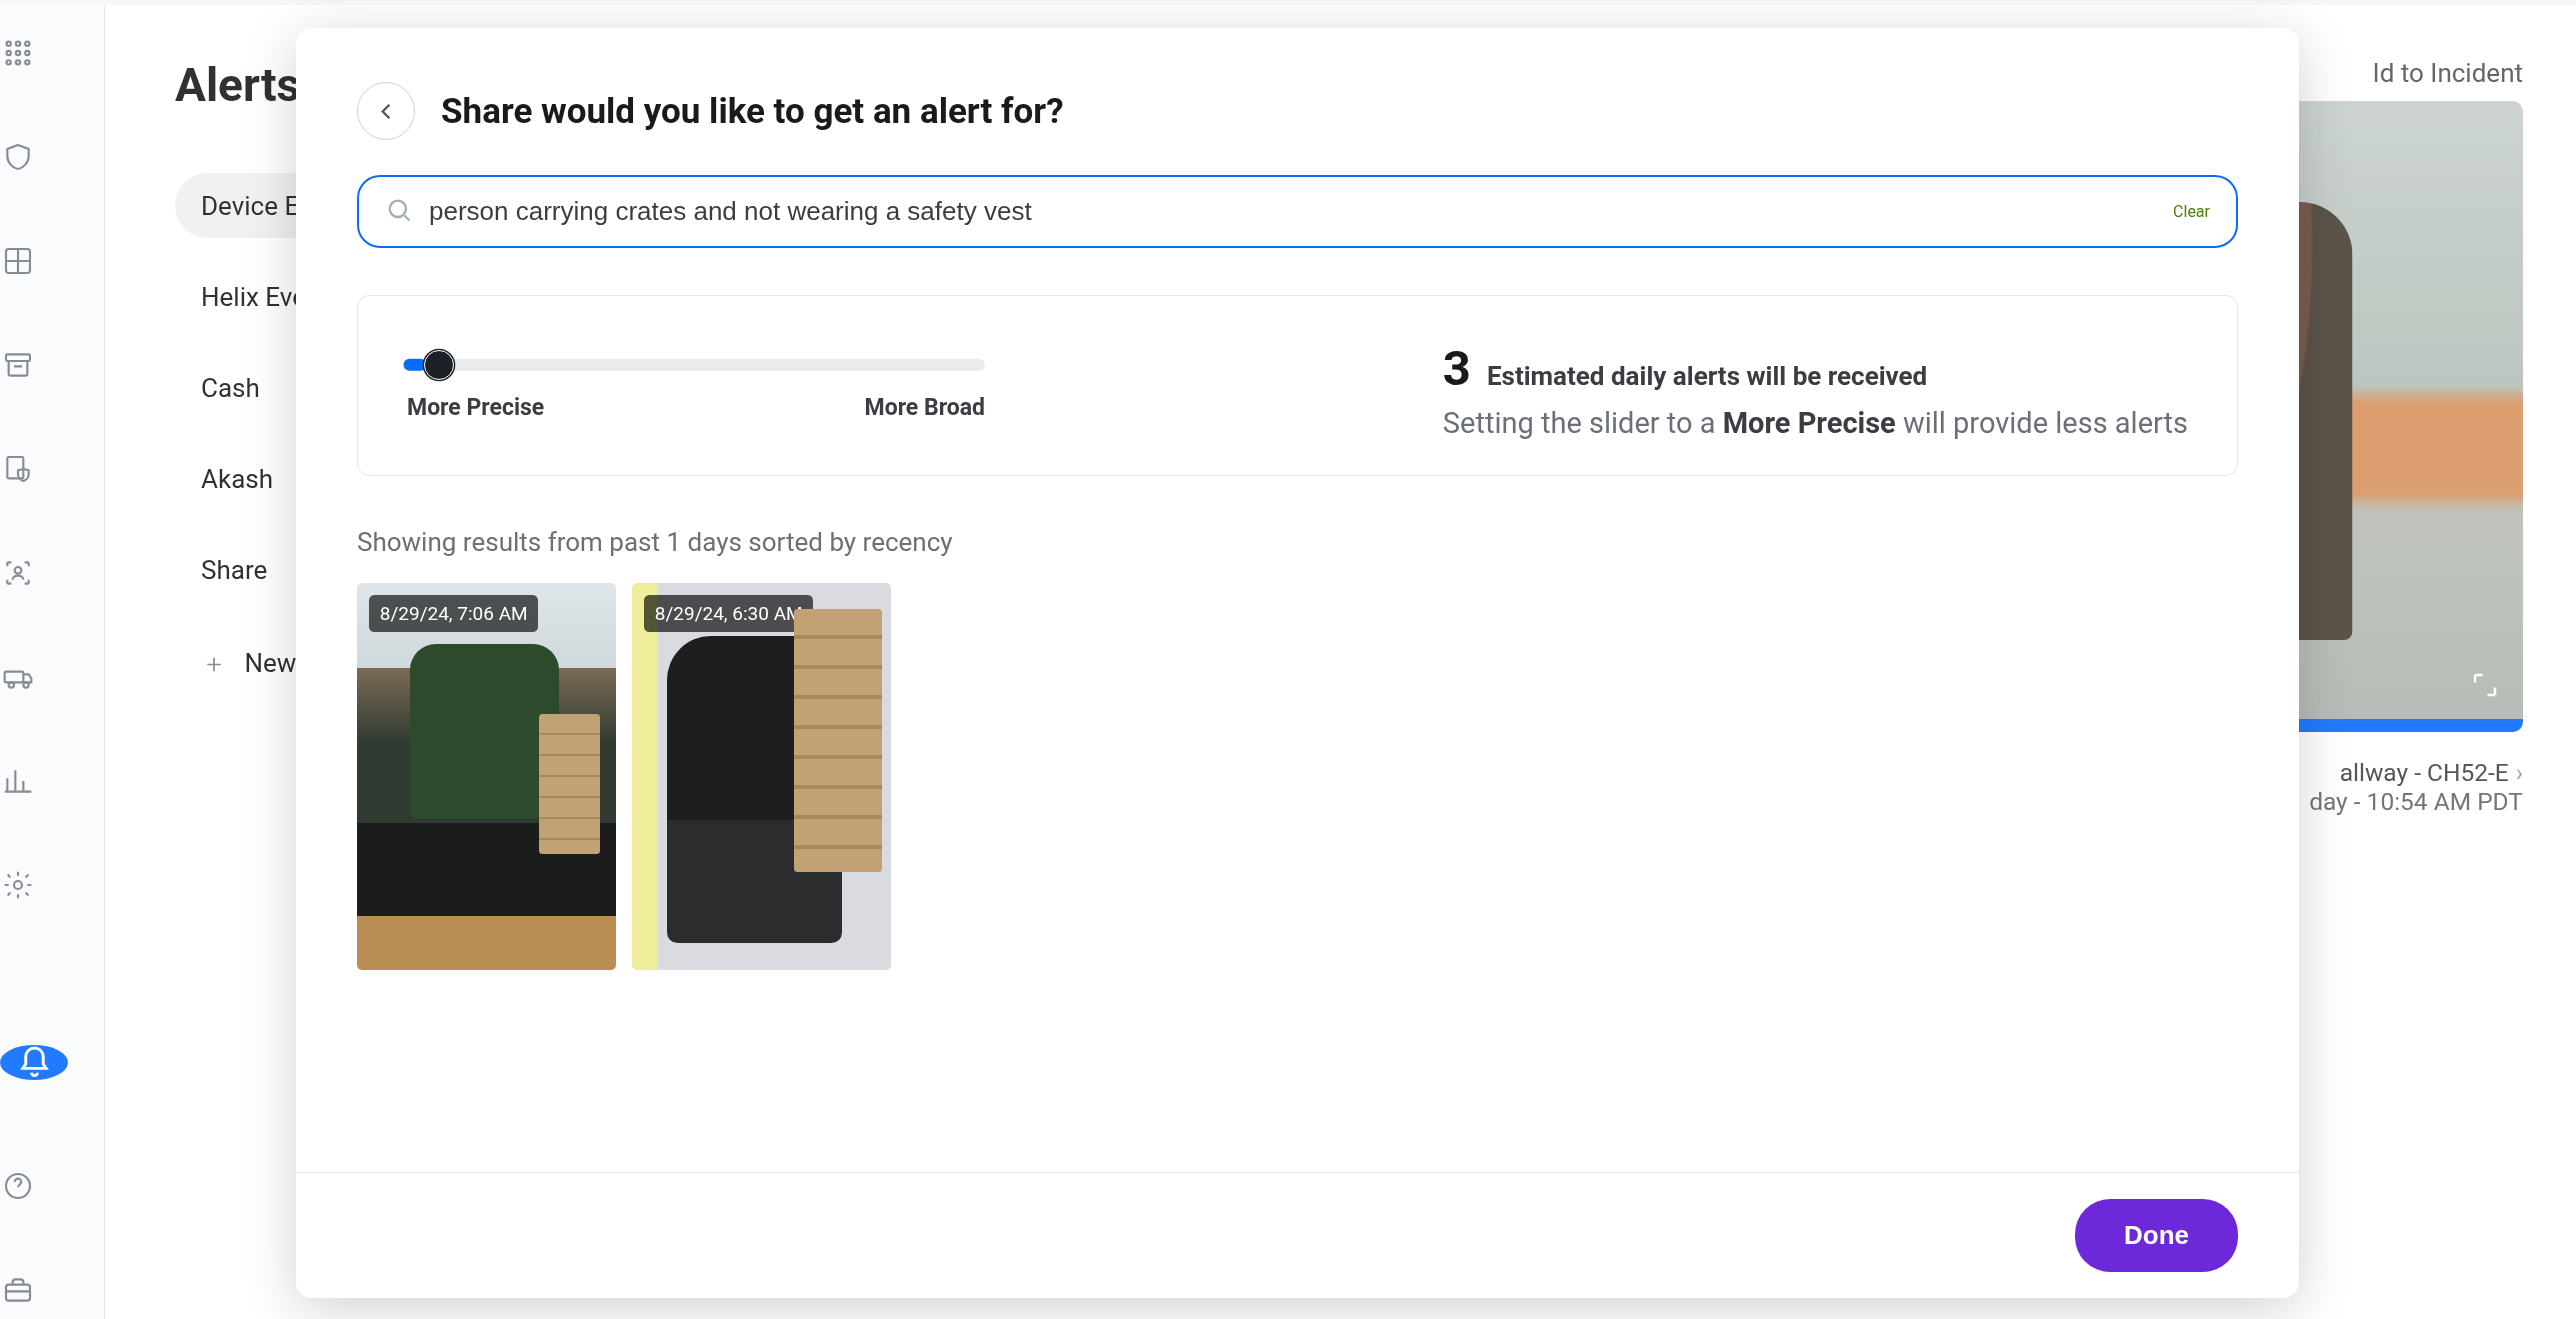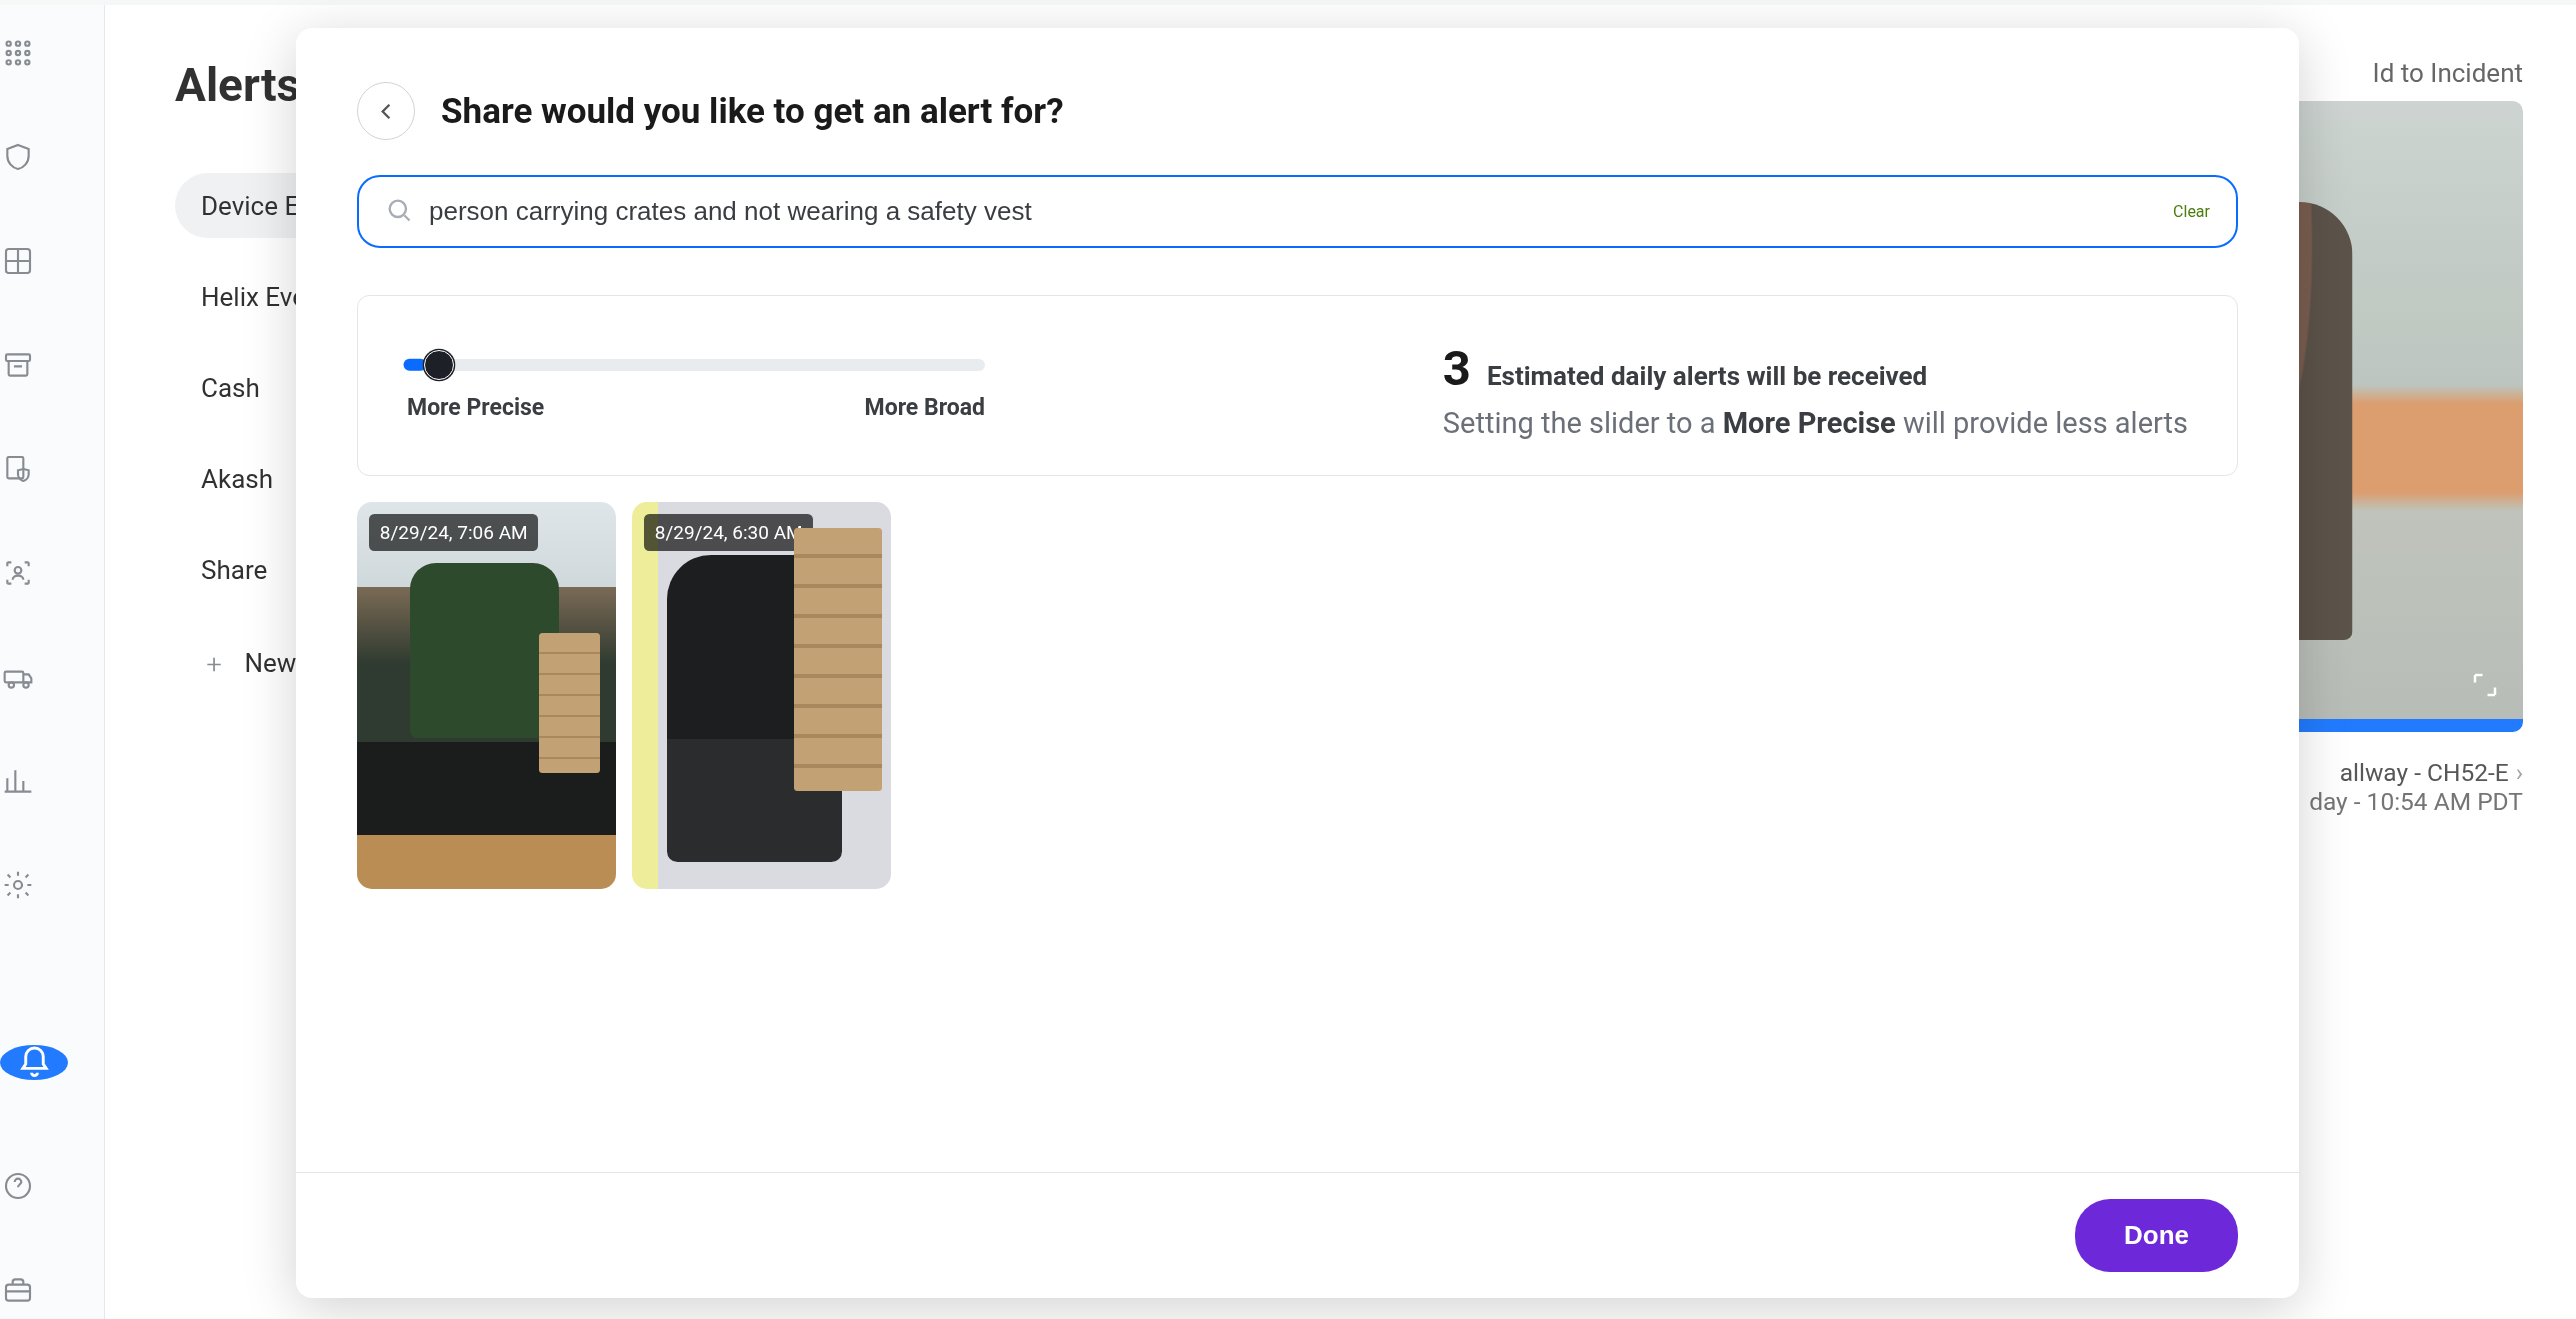--- a/index.html
+++ b/index.html
@@ -281,21 +281,21 @@
 }
 
 .results-grid {
   margin-top: 26px;
   display: flex;
   gap: 16px;
 }
 .result-card {
   width: 259px;
   height: 387px;
-  border-radius: 15px;
+  border-radius: 5px;
   position: relative;
   overflow: hidden;
   cursor: pointer;
 }
 .result-card.one {
   background:
     linear-gradient(180deg, #dfe6ea 0%, #cfd8db 22%, #7a6a55 22%, #2f3a30 42%, #2f3a30 62%, #1b1d1c 62%, #1b1d1c 86%, #b98d54 86%, #b98d54 100%);
 }
 .result-card.one::before {
   
@@ -533,20 +533,21 @@
         <div class="estimate-line1">
           <span class="estimate-num">3</span>
           <span class="estimate-text">Estimated daily alerts will be received</span>
         </div>
         <div class="estimate-sub">
           <span>Setting the slider to a </span><b>More Precise</b><span> will provide less alerts</span>
         </div>
       </div>
     </div>
 
+    <div class="results-caption">Showing results from past 1 days sorted by recency</div>
 
     <div class="results-grid">
       <div class="result-card one">
         <div class="result-ts">8/29/24, 7:06 AM</div>
       </div>
       <div class="result-card two">
         <div class="result-ts">8/29/24, 6:30 AM</div>
       </div>
     </div>
   </div>

